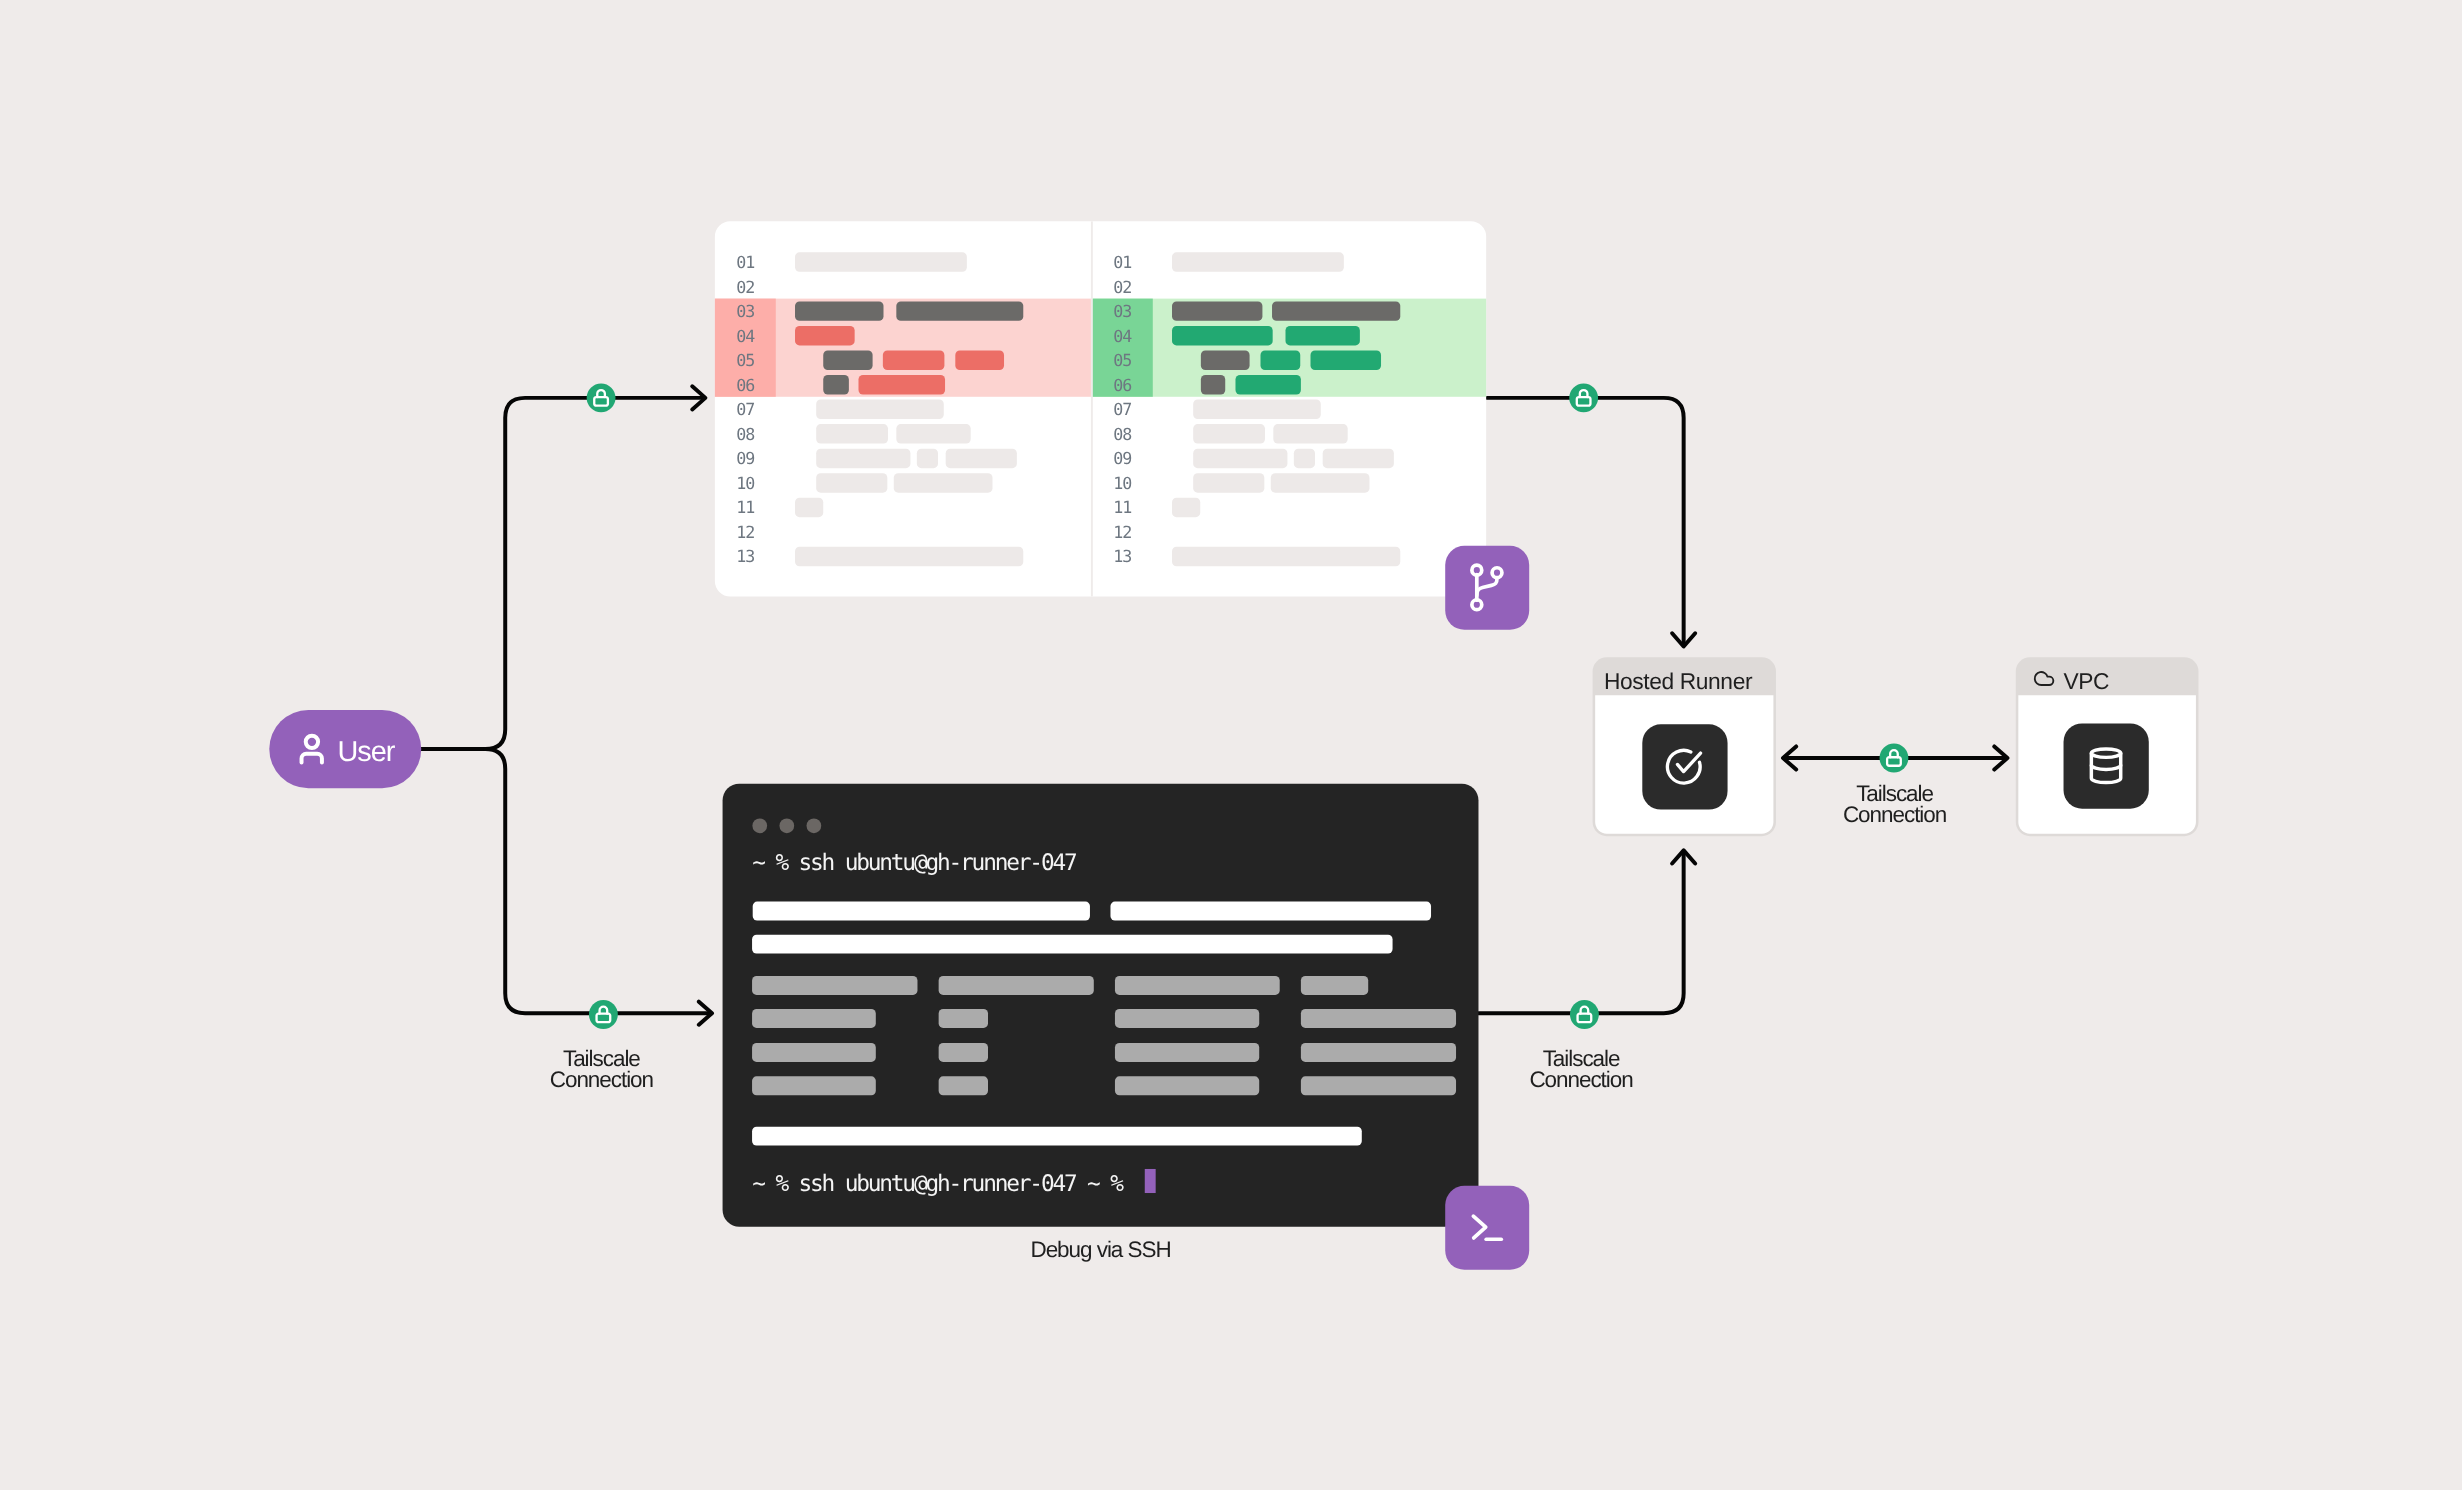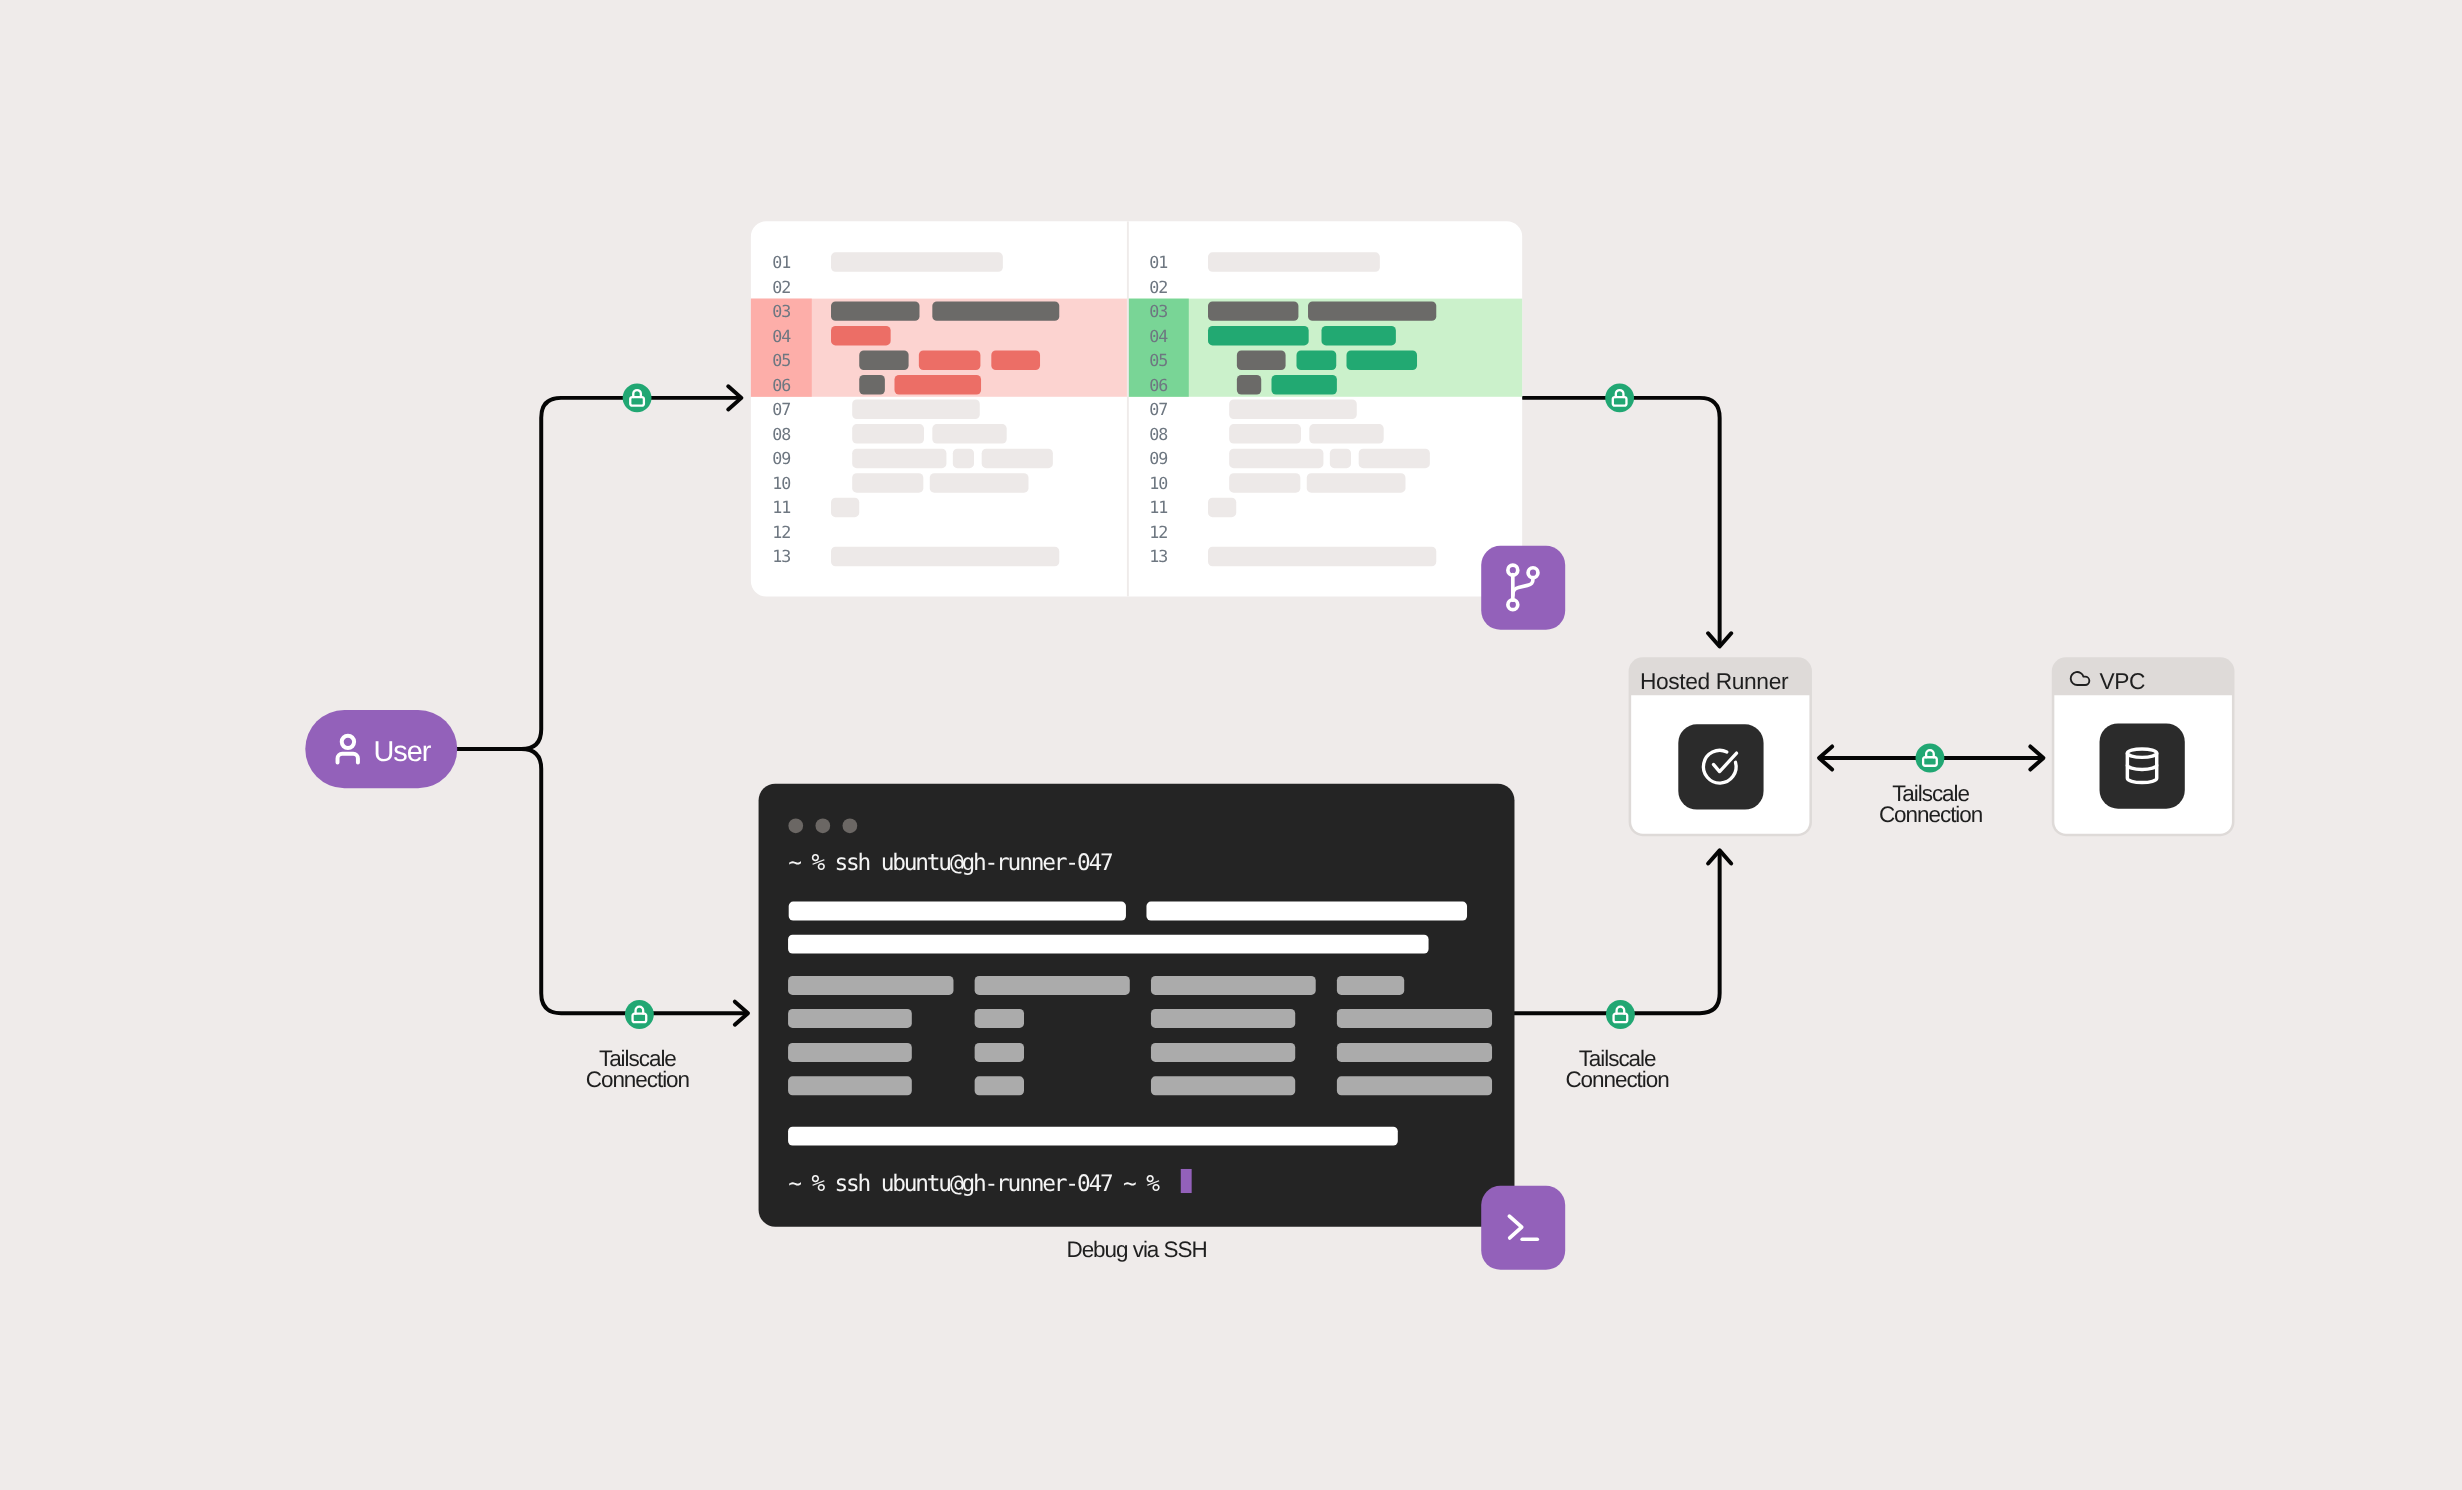--- a/index.html
+++ b/index.html
@@ -1,19 +1,19 @@
 <!DOCTYPE html>
 <html style="font-size:10.3px"><head>
 <meta charset="utf-8">
 <style>
   html,body{margin:0;padding:0;background:#EFEBEA;}
   body{width:2462px;height:1491px;overflow:hidden;
        font-family:"Liberation Sans",sans-serif;
        -webkit-font-smoothing:antialiased;text-rendering:geometricPrecision;}
-  #stage{position:relative;width:2075px;height:1491px;background:#EFEBEA;margin-left:36px;}
+  #stage{position:relative;width:2075px;height:1491px;background:#EFEBEA;}
   svg#diagram{position:absolute;left:0;top:0;width:2462px;height:1491px;display:block;
               transform:translateZ(0);}
   text{fill:#1F1F1F;}
   .lineno{font-family:"DejaVu Sans Mono",monospace;font-size:26px;fill:#6E7781;
           letter-spacing:-1.85px;}
   .mono{font-family:"DejaVu Sans Mono",monospace;font-size:35.5px;letter-spacing:-3.37px;fill:#F4F4F4;}
   .label{font-size:35px;letter-spacing:-1.6px;fill:#1F1F1F;}
   .title{font-size:35.5px;letter-spacing:-0.6px;fill:#1F1F1F;}
   .userlabel{font-size:45px;letter-spacing:-1.5px;fill:#FFFFFF;}
 </style>

